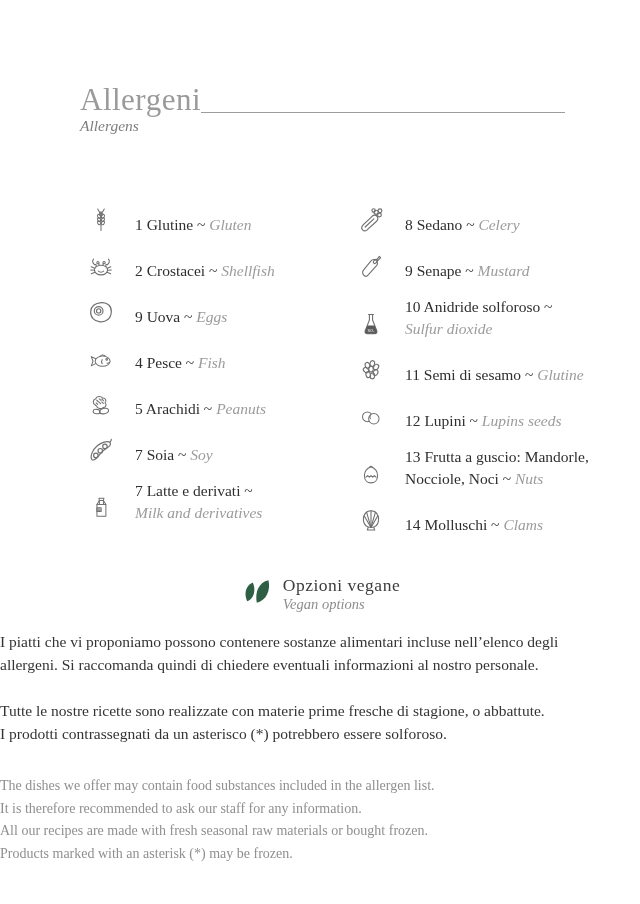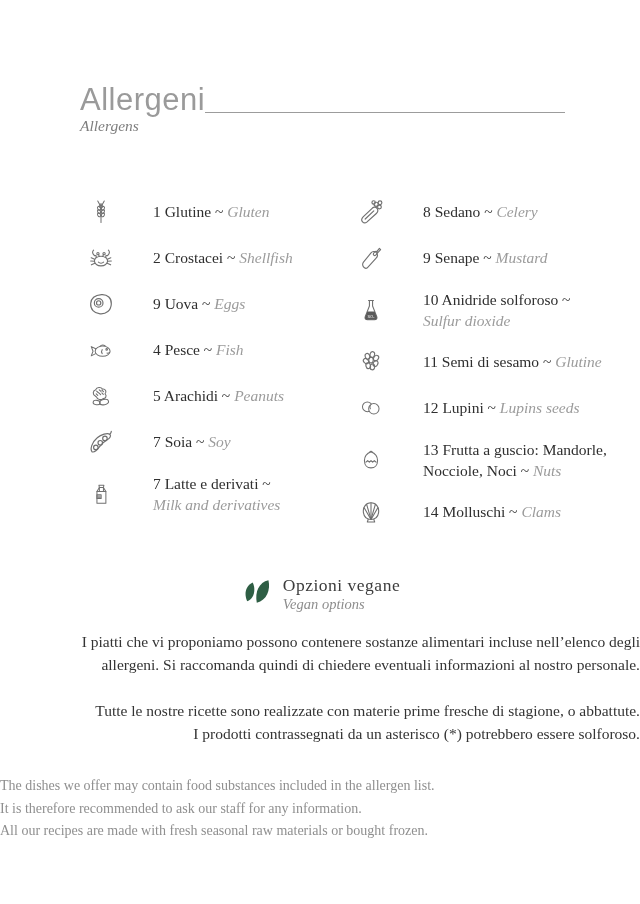--- a/index.html
+++ b/index.html
@@ -9,57 +9,57 @@
     color:#2f2f2f;
     position:relative;
     overflow:hidden;
   }
   .page{padding-top:84px;}
 
   
   .header{margin-left:80px;margin-right:75px;}
   .title-row{display:flex;align-items:flex-end;}
   .page-title{
-    font-family:Liberation Sans, sans-serif;
+    font-family:Liberation Serif, serif;
     font-weight:100;
     font-size:31px;
     line-height:1;
     color:#9a9a9a;
     letter-spacing:.5px;
   }
   .title-rule{flex:1;border-bottom:1px solid #9c9c9c;margin-bottom:2px;}
   .page-subtitle{
     font-style:italic;
     font-size:15.5px;
     color:#7e7e7e;
     margin-top:2px;
   }
 
   
   .grid{display:flex;margin-top:54px;padding-left:84px;}
   .col{display:flex;flex-direction:column;}
   .col-left{width:270px;}
   .col-right{flex:1;}
-  .row{display:flex;align-items:center;gap:35px;min-height:46px;}
+  .row{display:flex;align-items:flex-end;gap:17px;min-height:46px;}
   .row.tall{min-height:58px;}
   .icon-cell{width:34px;flex:none;display:flex;justify-content:center;align-items:center;}
   .icon-cell svg{display:block;}
   .item-text{font-size:15.5px;line-height:1.38;color:#2f2f2f;max-width:226px;}
   .en{font-style:italic;color:#9b9b9b;}
   .stack .en{display:block;}
   .lineart{stroke:#707070;fill:none;stroke-width:1.25;stroke-linecap:round;stroke-linejoin:round;}
 
   
   .vegan{display:flex;justify-content:center;align-items:center;gap:10px;margin-top:40px;}
   .vegan-text{display:flex;flex-direction:column;}
   .vegan-label{font-size:17.5px;color:#3c3c3c;letter-spacing:.5px;}
   .vegan-sub{font-style:italic;font-size:14.5px;color:#8d8d8d;}
 
   
-  .notes-it{margin-top:17px;text-align:right;font-size:15.5px;color:#343434;line-height:1.5;}
+  .notes-it{margin-top:17px;text-align:left;font-size:15.5px;color:#343434;line-height:1.5;}
   .notes-it .para{margin-top:0;}
   .notes-it .para + .para{margin-top:22px;}
   .notes-en{margin-top:30px;text-align:left;font-size:14px;color:#8f8f8f;line-height:1.62;}
 </style>
 </head>
 <body>
 
 <div class="page">
 
   <div class="header">
@@ -298,15 +298,16 @@
     <div class="para">
       <div>Tutte le nostre ricette sono realizzate con materie prime fresche di stagione, o abbattute.</div>
       <div>I prodotti contrassegnati da un asterisco (*) potrebbero essere solforoso.</div>
     </div>
   </div>
 
   <div class="notes-en">
     <div>The dishes we offer may contain food substances included in the allergen list.</div>
     <div>It is therefore recommended to ask our staff for any information.</div>
     <div>All our recipes are made with fresh seasonal raw materials or bought frozen.</div>
+    <div>Products marked with an asterisk (*) may be frozen.</div>
   </div>
 
 </div>
 
 </body></html>

